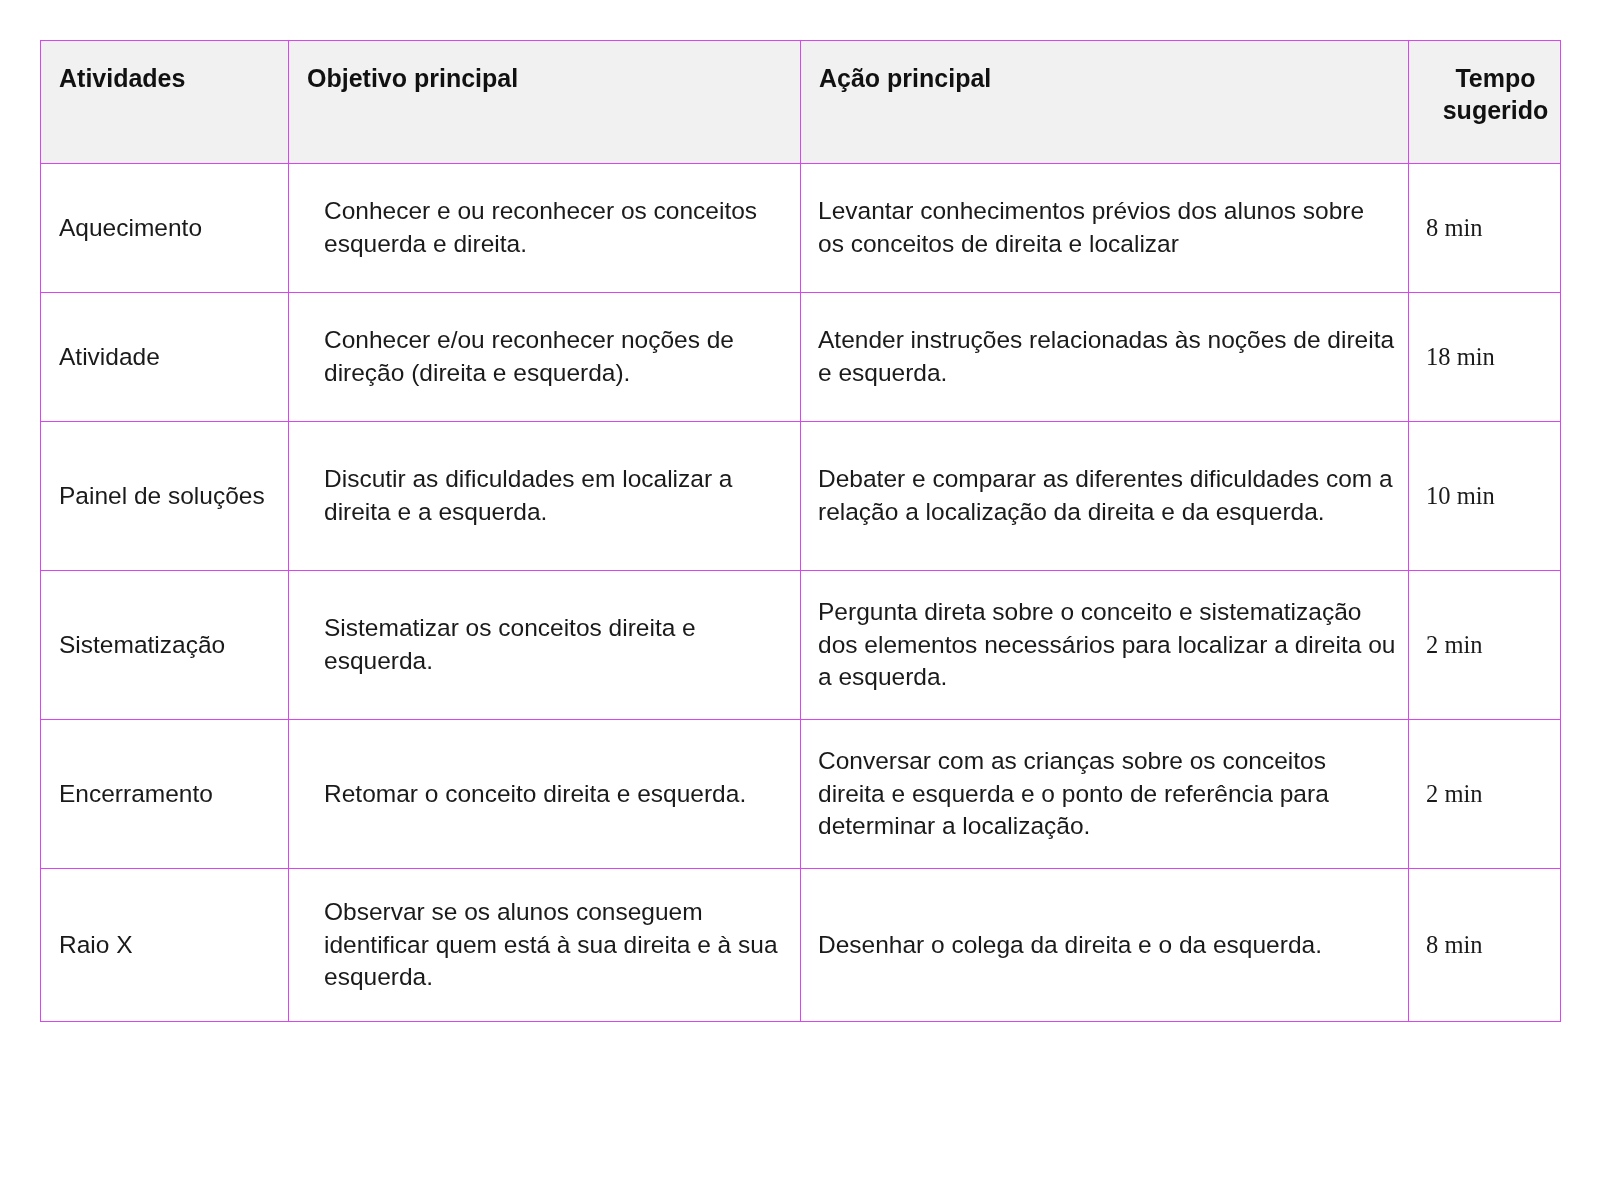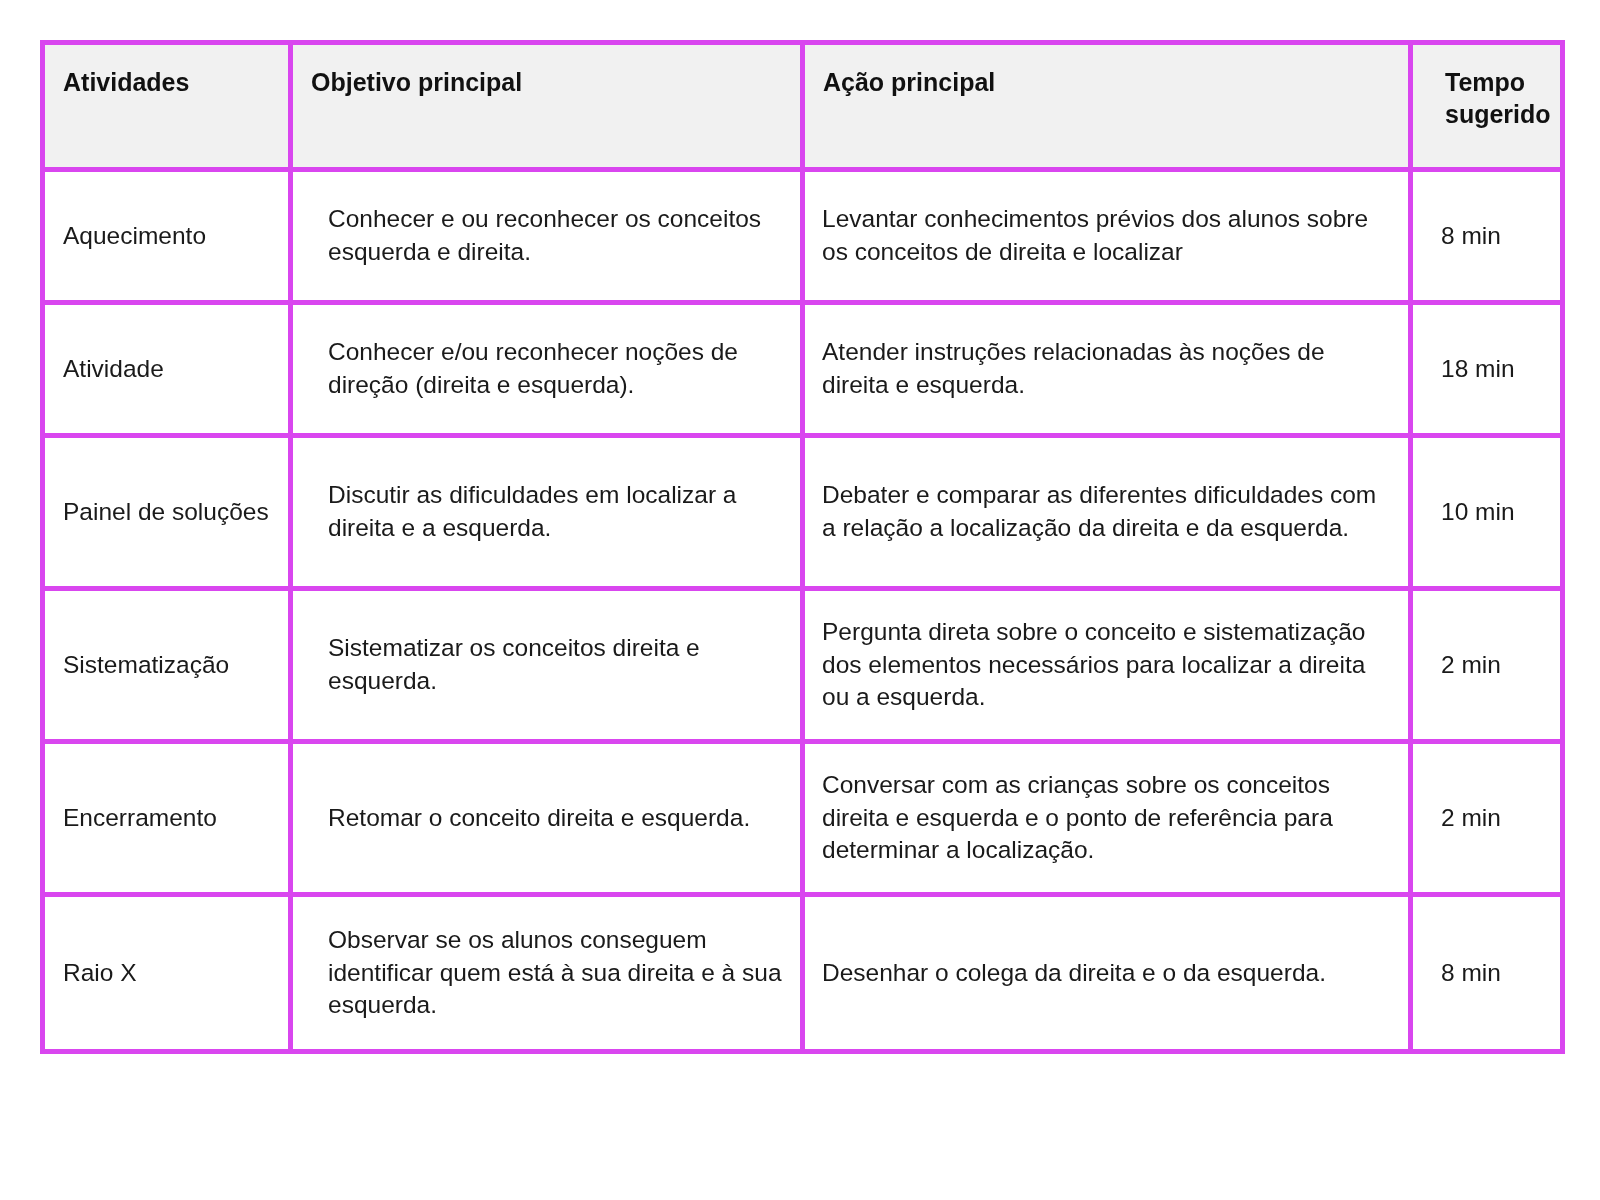--- a/index.html
+++ b/index.html
@@ -38,38 +38,39 @@
     background: #ffffff;
   }
 
   table.plan-table col.c1 { width: 248px; }
   table.plan-table col.c2 { width: 512px; }
   table.plan-table col.c3 { width: 608px; }
   table.plan-table col.c4 { width: 152px; }
 
   table.plan-table th,
   table.plan-table td {
-    border: 5px solid #d946ef;
+    border: 1px solid #d946ef;
     vertical-align: middle;
     text-align: left;
   }
 
   table.plan-table thead th {
     background: #f1f1f1;
     font-weight: bold;
     font-size: 25px;
     line-height: 1.26;
     padding: 22px 20px 22px 18px;
     height: 78px;
     vertical-align: top;
     color: #111111;
   }
   table.plan-table thead th.col-time {
     padding-left: 32px;
     padding-right: 10px;
+    text-align: center;
   }
 
   table.plan-table tbody td {
     font-size: 24.5px;
     line-height: 1.33;
     font-weight: normal;
     padding: 16px 18px;
     color: #1a1a1a;
   }
 
@@ -78,23 +79,24 @@
   }
   table.plan-table tbody td.cell-objective {
     padding-left: 35px;
     padding-right: 12px;
   }
   table.plan-table tbody td.cell-action {
     padding-left: 17px;
     padding-right: 12px;
   }
   table.plan-table tbody td.cell-time {
-    padding-left: 28px;
+    padding-left: 17px;
     padding-right: 8px;
     white-space: nowrap;
+    font-family: Liberation Serif, serif;
   }
 
   
   tr.r0 td { height: 96px; }
   tr.r1 td { height: 96px; }
   tr.r2 td { height: 116px; }
   tr.r3 td { height: 116px; }
   tr.r4 td { height: 116px; }
   tr.r5 td { height: 120px; }
 

